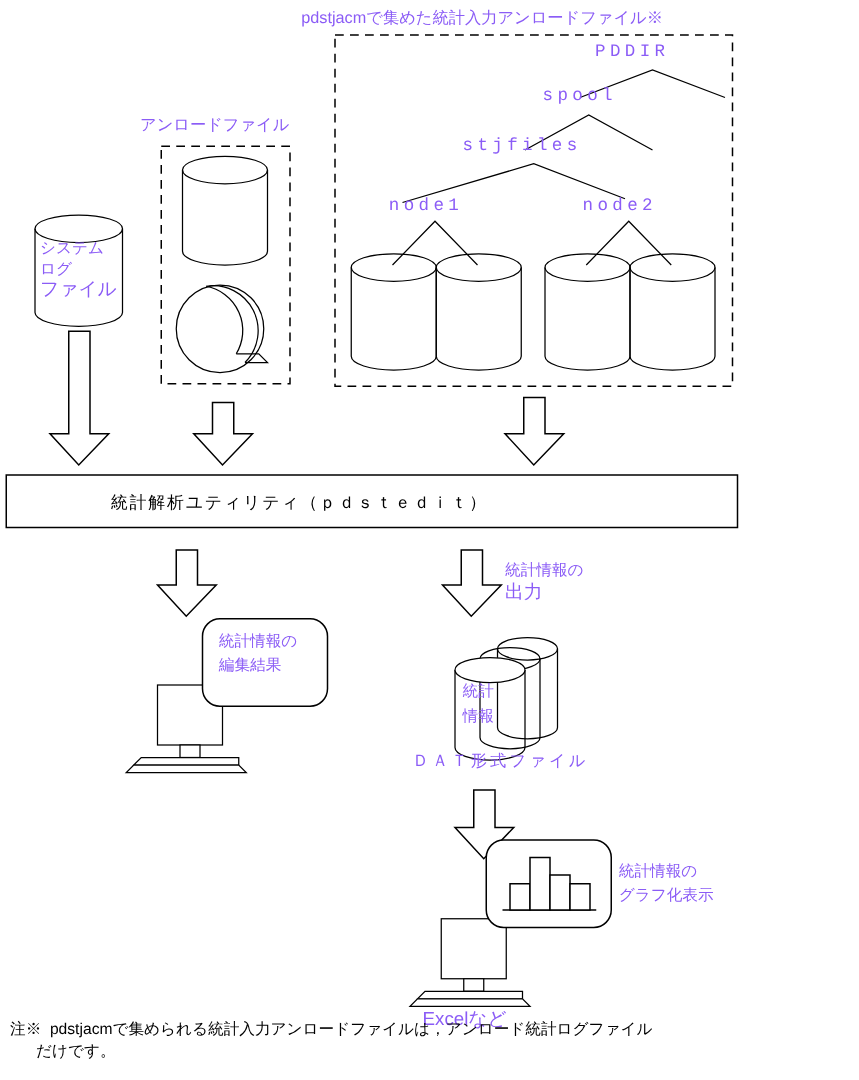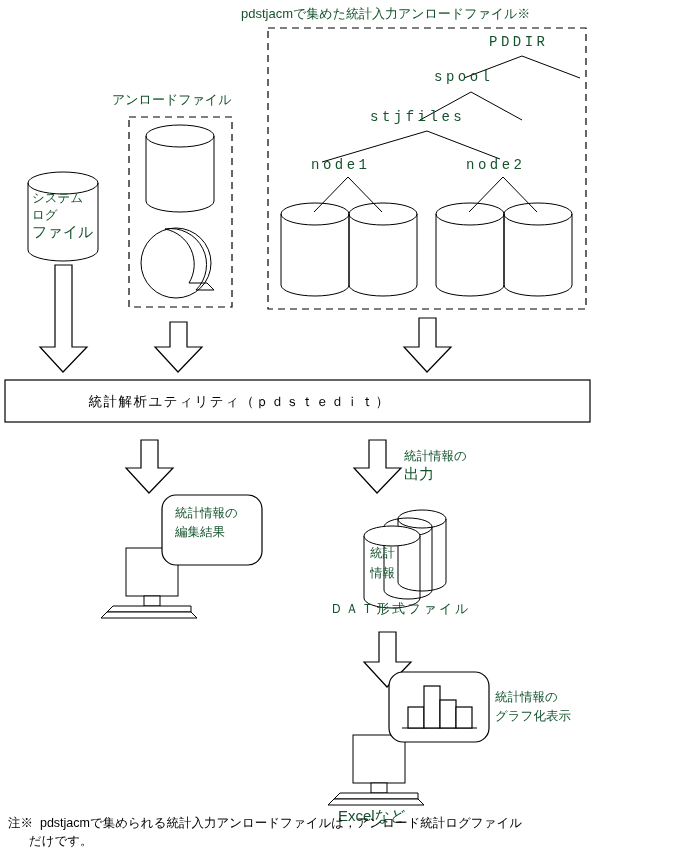--- a/index.html
+++ b/index.html
@@ -23,21 +23,21 @@
     left: 0;
     top: 0;
     width: 687px;
     height: 864px;
   }
   .lbl {
     position: absolute;
     font-family: "Liberation Sans", sans-serif;
     font-size: 13px;
     line-height: 16px;
-    color: #14532d;
+    color: #8b5cf6;
     white-space: pre;
   }
   .tree-node {
     font-family: "Liberation Mono", monospace;
     font-size: 14px;
     letter-spacing: 3.5px;
     white-space: pre;
   }
   .spaced {
     letter-spacing: 2.5px;
@@ -185,21 +185,21 @@
   </svg>
 
   <div class="lbl" style="left:241px; top:6px; font-size:13px;">pdstjacmで集めた統計入力アンロードファイル※</div>
 
   <div class="lbl" style="left:112px; top:92px; font-size:13px;">アンロードファイル</div>
 
   <div class="lbl" style="left:32px; top:190px; font-size:12.5px;">システム</div>
   <div class="lbl" style="left:32px; top:207px; font-size:12.5px;">ログ</div>
   <div class="lbl" style="left:32px; top:224px; font-size:15px;">ファイル</div>
 
-  <div class="lbl tree-node" style="left:489px; top:34px;">PDDIR</div>
+  <div class="lbl tree-node" style="left:476px; top:34px;">PDDIR</div>
   <div class="lbl tree-node" style="left:434px; top:69px;">spool</div>
   <div class="lbl tree-node" style="left:370px; top:109px;">stjfiles</div>
   <div class="lbl tree-node" style="left:311px; top:157px;">node1</div>
   <div class="lbl tree-node" style="left:466px; top:157px;">node2</div>
 
   <div class="box-label" style="left:5px; top:393px; width:469px;">統計解析ユティリティ（ｐｄｓｔｅｄｉｔ）</div>
 
   <div class="lbl" style="left:175px; top:505px; font-size:12.5px;">統計情報の</div>
   <div class="lbl" style="left:175px; top:524px; font-size:12.5px;">編集結果</div>
 

